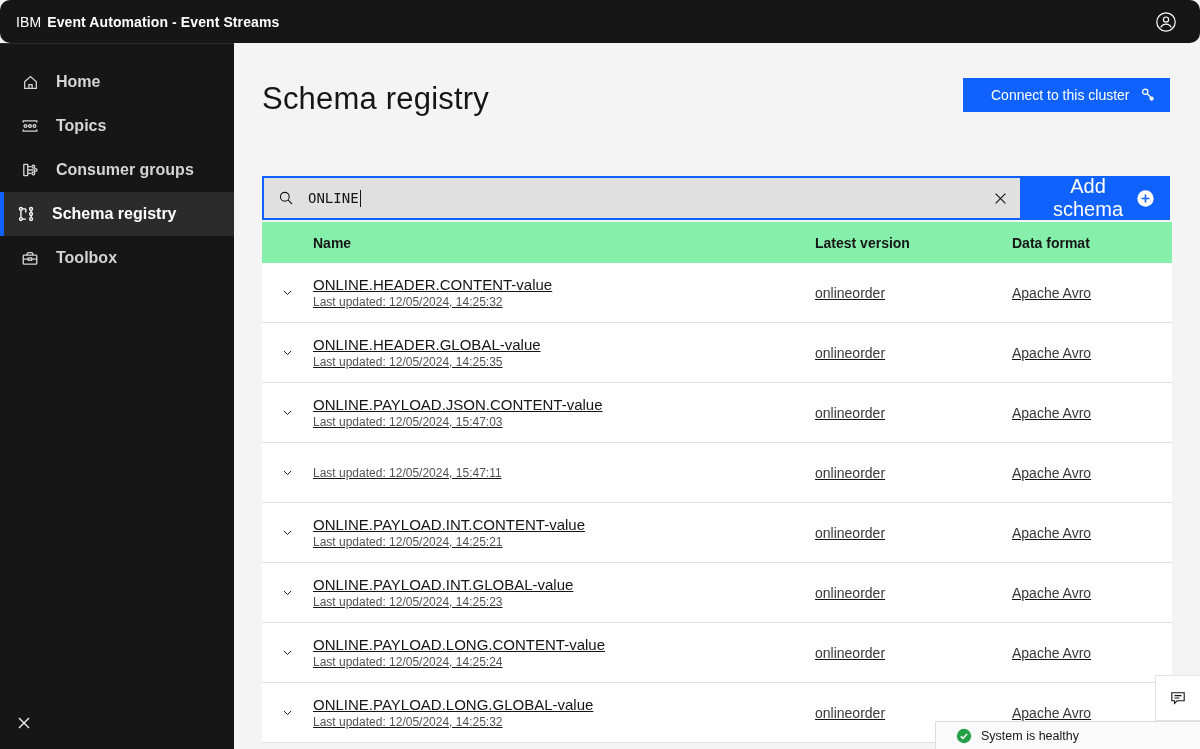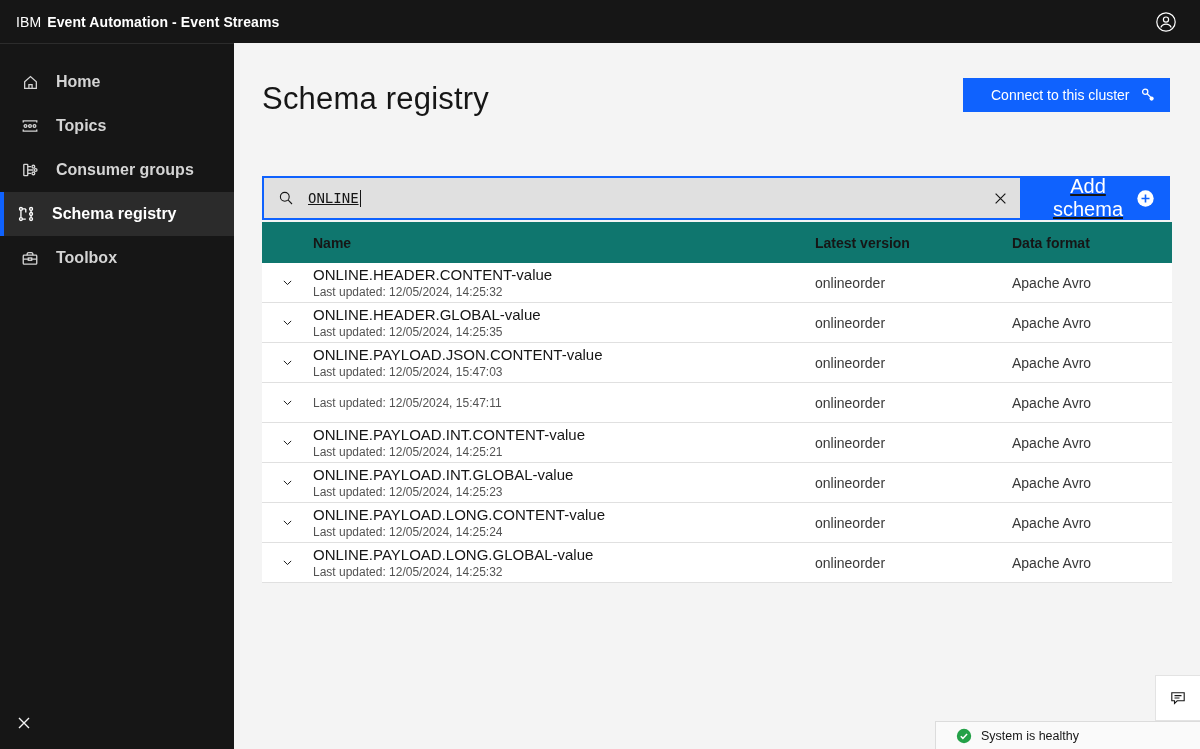--- a/index.html
+++ b/index.html
@@ -3,21 +3,21 @@
 <meta charset="utf-8">
 <style>
   * { margin: 0; padding: 0; box-sizing: border-box; }
   html, body { width: 1200px; height: 749px; overflow: hidden; }
   body { font-family: "Liberation Sans", sans-serif; background: #f4f4f4; color: #161616; }
 
   
   .top-header {
     position: fixed; top: 0; left: 0; width: 1200px; height: 43px;
     background: #161616; display: flex; align-items: center;
-    padding: 0 16px; z-index: 30;
+    padding: 0 16px; z-index: 30; border-radius: 10px;
   }
   .brand { color: #ffffff; font-size: 14px; letter-spacing: .1px; }
   .brand .prefix { font-weight: 400; margin-right: 6px; }
   .brand .bold { font-weight: 700; }
   .header-spacer { flex: 1; }
   .avatar-btn { background: none; border: none; cursor: pointer; width: 32px; height: 32px;
     display: flex; align-items: center; justify-content: center; margin-right: 2px; }
 
   
   .sidebar {
@@ -45,21 +45,21 @@
   }
 
   .connect-btn {
     position: absolute; top: 35px; right: 30px; width: 207px; height: 34px;
     background: #0f62fe; color: #ffffff; border: none; cursor: pointer;
     display: flex; align-items: center; justify-content: space-between;
     padding: 0 14px 0 28px; font-size: 14px; font-family: inherit; text-align: right;
   }
 
   
-  .search-row { position: absolute; top: 133px; left: 28px; width: 908px; height: 44px; display: flex; text-decoration: underline; }
+  .search-row { position: absolute; top: 133px; left: 28px; width: 908px; height: 44px; display: flex; }
   .search-field {
     flex: 1; height: 44px; background: #e0e0e0; border: 2px solid #0f62fe;
     display: flex; align-items: center; padding: 0 0 0 14px; position: relative;
   }
   .search-field .search-icon { margin-right: 14px; display: flex; }
   .search-value { font-family: "DejaVu Sans Mono", monospace; font-size: 14px; color: #161616; }
   .caret { display: inline-block; width: 1px; height: 17px; background: #161616; margin-left: 1px; vertical-align: middle; animation: blink 1.1s step-end infinite; }
   @keyframes blink { 50% { opacity: 0; } }
   .clear-btn {
     position: absolute; right: 0; top: 0; width: 40px; height: 40px;
@@ -67,28 +67,28 @@
   }
   .add-btn {
     width: 148px; height: 44px; background: #0f62fe; color: #ffffff; border: none; cursor: pointer;
     display: flex; align-items: center; justify-content: space-between; padding: 0 15px 0 18px;
     font-size: 20px; font-family: inherit;
   }
 
   
   .schema-table { position: absolute; top: 179px; left: 28px; width: 910px; }
   .t-head {
-    height: 41px; background: #0f766e; display: grid;
+    height: 41px; background: #86efac; display: grid;
     grid-template-columns: 553px 197px 160px; align-items: center;
   }
   .t-head .hcell { font-size: 14px; font-weight: 700; color: #161616; }
   .t-head .hcell:first-child { padding-left: 51px; }
   .t-row {
-    height: 40px; background: #ffffff; border-bottom: 1px solid #e0e0e0;
-    display: grid; grid-template-columns: 51px 502px 197px 160px; align-items: center; cursor: pointer;
+    height: 60px; background: #ffffff; border-bottom: 1px solid #e0e0e0;
+    display: grid; grid-template-columns: 51px 502px 197px 160px; align-items: center; cursor: pointer; text-decoration: underline;
   }
   .expand-cell { display: flex; align-items: center; justify-content: center; }
   .name-cell { display: flex; flex-direction: column; justify-content: center; gap: 2px; }
   .schema-name { font-size: 15px; color: #161616; line-height: 17px; }
   .schema-updated { font-size: 12px; color: #525252; line-height: 14px; }
   .ver-cell, .fmt-cell { font-size: 14px; color: #393939; }
 
   
   .chat-panel {
     position: absolute; right: 0; bottom: 28px; width: 45px; height: 46px;

